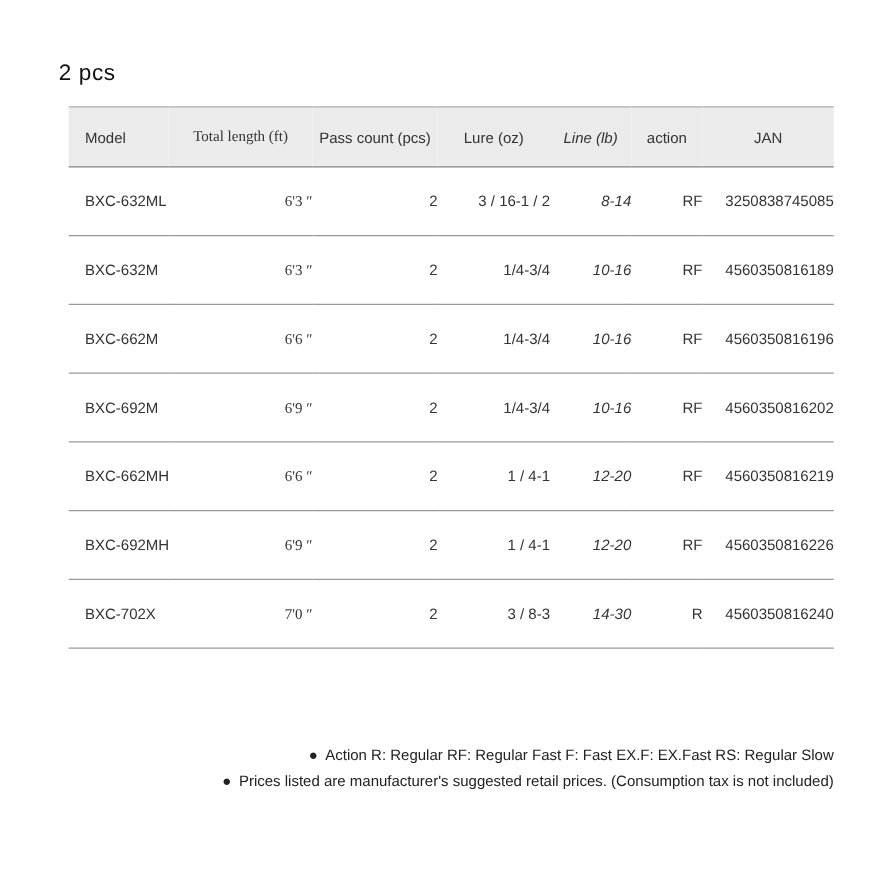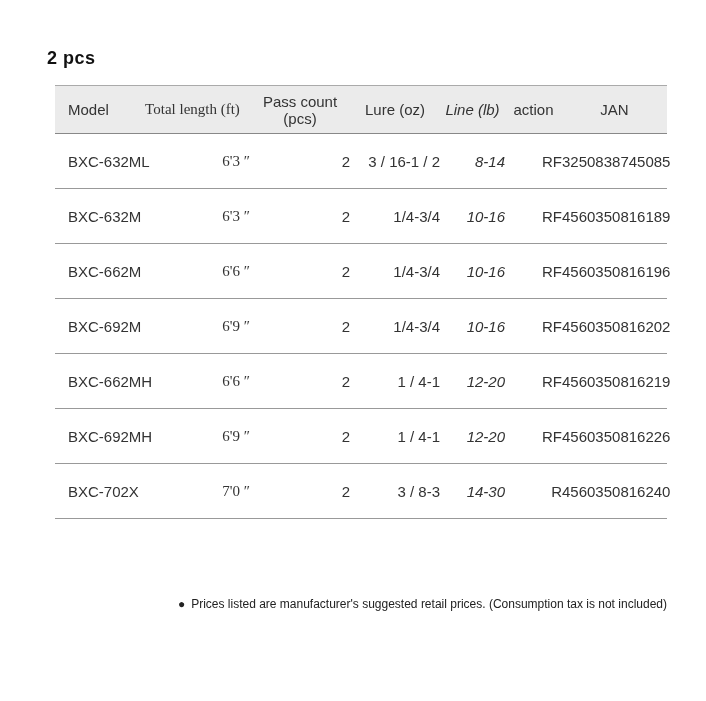--- a/index.html
+++ b/index.html
@@ -22,32 +22,32 @@
     height: 701px;
     background: var(--page-bg);
     overflow: hidden;
   }
   .title {
     position: absolute;
     left: 47px;
     top: 48px;
     margin: 0;
     font-size: 18px;
-    font-weight: bold;
+    font-weight: normal;
     color: var(--title-color);
     letter-spacing: 0.5px;
   }
   table.spec-table {
     position: absolute;
     left: 55px;
     top: 85px;
     width: 612px;
     border-collapse: collapse;
     table-layout: fixed;
-    font-size: 15px;
+    font-size: 12px;
     color: var(--text-color);
   }
   table.spec-table thead th {
     height: 48px;
     background: var(--header-bg);
     border-top: 1px solid #aaaaaa;
     border-bottom: 1px solid #888888;
     font-weight: normal;
     text-align: center;
     vertical-align: middle;
@@ -163,16 +163,17 @@
           <td class="col-pass_count">2</td>
           <td class="col-lure">3 / 8-3</td>
           <td class="col-line">14-30</td>
           <td class="col-action">R</td>
           <td class="col-jan">4560350816240</td>
         </tr>
       </tbody>
   </table>
 
   <div class="notes">
+      <div class="note-line"><span class="bullet">●</span><span>Action R: Regular RF: Regular Fast F: Fast EX.F: EX.Fast RS: Regular Slow</span></div>
       <div class="note-line"><span class="bullet">●</span><span>Prices listed are manufacturer's suggested retail prices. (Consumption tax is not included)</span></div>
     </div>
 
 </div>
 
 </body></html>

